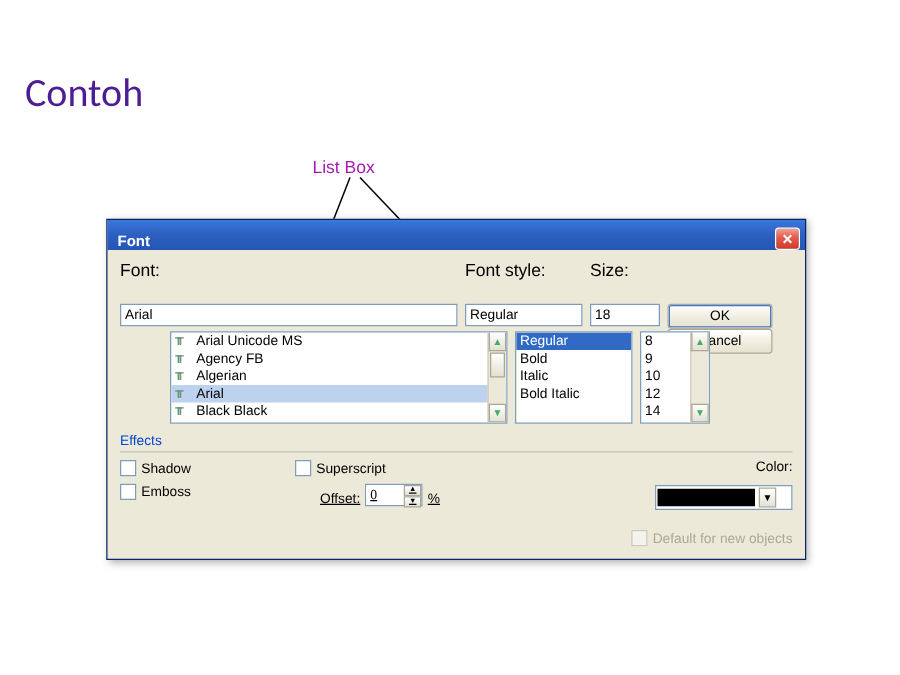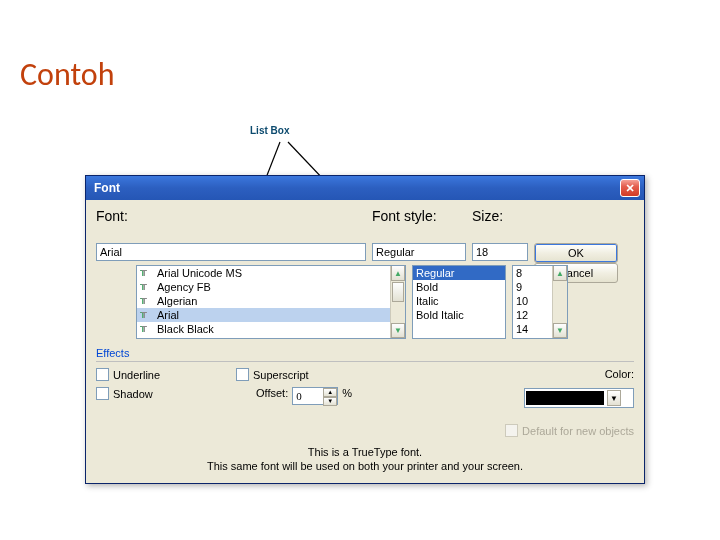--- a/index.html
+++ b/index.html
@@ -1,21 +1,21 @@
 <!DOCTYPE html>
 <html><head>
 <meta charset="utf-8">
 <style>
   * { box-sizing: border-box; margin: 0; padding: 0; }
   body { font-family: Tahoma, Arial, sans-serif; font-size: 11px; background: #fff; width: 720px; height: 540px; position: relative; }
-  .slide-title { font-family: Calibri, Arial, sans-serif; font-size: 32px; font-weight: 400; position: absolute; top: 55px; left: 20px; color: #c2410c; }
-  .annotation { font-family: Arial, sans-serif; font-size: 10px; font-weight: bold; position: absolute; top: 125px; left: 250px; color: #0c4a6e; }
+  .slide-title { font-family: Calibri, Arial, sans-serif; font-size: 32px; font-weight: 400; position: absolute; top: 55px; left: 20px; color: #4c1d95; }
+  .annotation { font-family: Arial, sans-serif; font-size: 14px; font-weight: normal; position: absolute; top: 125px; left: 250px; color: #a21caf; }
 
   .dialog { position: absolute; top: 175px; left: 85px; width: 560px; border: 1px solid #0a246a; background: #ece9d8; box-shadow: 2px 2px 6px rgba(0,0,0,0.3); }
-  .titlebar { background: linear-gradient(to bottom, #3b77dd 0%, #2c5fc0 50%, #2556b5 100%); color: #fff; height: 24px; display: flex; align-items: center; padding: 0 4px 0 8px; font-weight: bold; font-size: 12px; }
+  .titlebar { background: linear-gradient(to bottom, #3b77dd 0%, #2c5fc0 50%, #2556b5 100%); color: #fff; height: 24px; display: flex; align-items: flex-end; padding: 0 4px 0 8px; font-weight: bold; font-size: 12px; }
   .titlebar-text { flex: 1; }
   .close-btn { width: 20px; height: 18px; background: linear-gradient(to bottom, #f5a197 0%, #e45f4f 40%, #d23a25 100%); border: 1px solid #fff; border-radius: 3px; display: flex; align-items: center; justify-content: center; color: #fff; font-weight: bold; font-size: 11px; cursor: pointer; }
 
   .body-area { padding: 8px 10px 10px 10px; position: relative; }
   .row-labels { display: flex; gap: 6px; }
   .col-font { width: 270px; }
   .col-style { width: 94px; }
   .col-size { width: 56px; }
   .col-btns { width: 84px; display: flex; flex-direction: column; gap: 4px; align-items: stretch; border-radius: 10px; }
 
@@ -43,21 +43,21 @@
 
   .effects-group { margin-top: 8px; position: relative; }
   .effects-label { position: relative; top: 0; color: #0046d5; font-size:11px; }
   .effects-box { border-top:1px solid #bfbfbf; margin-top:2px; padding-top:6px; display:flex; }
   .eff-col { display:flex; flex-direction:column; gap:6px; }
   .eff-col.a { width: 140px; }
   .eff-col.b { width: 180px; }
   .eff-col.c { flex:1;align-items:flex-end; }
   .chk { display:flex; align-items:center; gap:4px; font-size:11px; }
   .chkbox { width:13px; height:13px; border:1px solid #7f9db9; background:#fff; display:inline-block; }
-  .offset-row { display:flex; align-items:flex-start; gap:4px; margin-left:20px; }
+  .offset-row { display:flex; align-items:flex-end; gap:4px; margin-left:20px;text-decoration:underline; }
   .spin { width:46px; height:18px; border:1px solid #7f9db9; background:#fff; display:flex; }
   .spin input { border:none; width:30px; font-size:11px; padding:1px 3px; font-family:Tahoma; }
   .spin .sp { width:14px; display:flex; flex-direction:column; }
   .spin .sp button { flex:1; font-size:6px; line-height:7px; border:1px solid #aca899; background:linear-gradient(#fff,#e3e1d3); padding:0; }
 
   .color-lbl { color:#000; font-size:11px; display:block; margin-bottom:2px; }
   .color-dd { width:110px; height:20px; border:1px solid #7f9db9; background:#fff; display:flex; align-items:center; padding:1px; gap:3px; }
   .color-sw { width:78px; height:14px; background:#000; }
   .color-ar { width:14px; height:16px; border:1px solid #aca899; background:linear-gradient(#fff,#e3e1d3); display:flex; align-items:center; justify-content:center; font-size:8px; }
   .def-row { margin-top:10px; color:#aca899; display:flex; align-items:center; gap:4px; font-size:11px; }
@@ -167,25 +167,25 @@
         <button class="xp-btn">Cancel</button>
       </div>
     </div>
 
     <div class="effects-group">
       <span class="effects-label">Effects</span>
       <div class="effects-box">
         <div class="eff-col a">
           <label class="chk">
               <span class="chkbox"></span>
-              <span>Underline</span>
+              <span>Shadow</span>
             </label>
           <label class="chk">
               <span class="chkbox"></span>
-              <span>Shadow</span>
+              <span>Emboss</span>
             </label>
         </div>
         <div class="eff-col b">
           <label class="chk">
               <span class="chkbox"></span>
               <span>Superscript</span>
             </label>
           <div class="offset-row">
             <span>Offset:</span>
             <div class="spin">
@@ -205,18 +205,14 @@
             <div class="color-ar">▼</div>
           </div>
           <div class="def-row">
             <span class="chkbox"></span>
               <span>Default for new objects</span>
           </div>
         </div>
       </div>
     </div>
 
-    <div class="footer">
-      <div>This is a TrueType font.</div>
-      <div>This same font will be used on both your printer and your screen.</div>
-    </div>
   </div>
 </div>
 
 </body></html>

